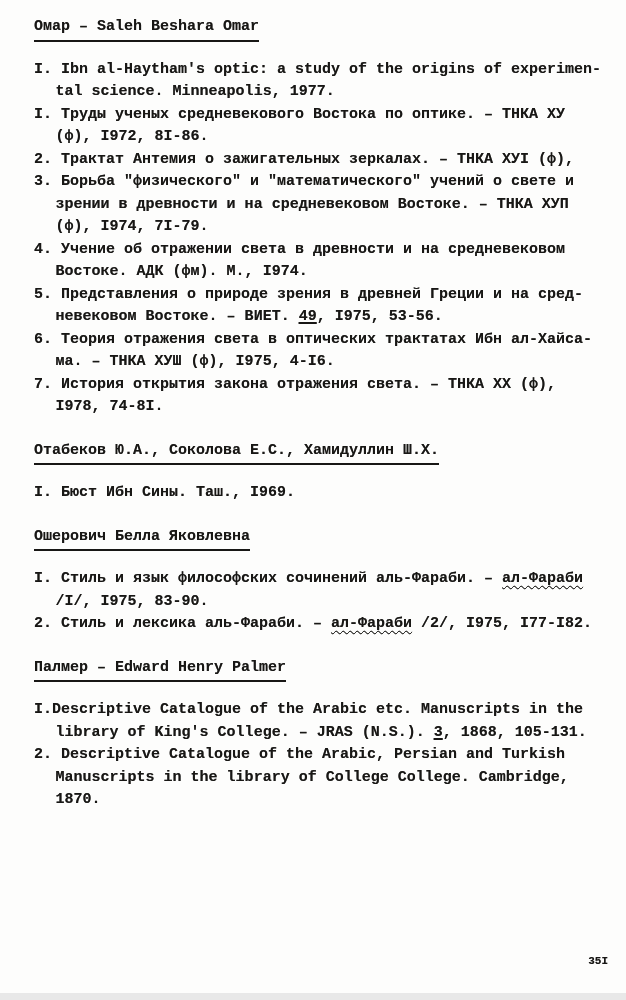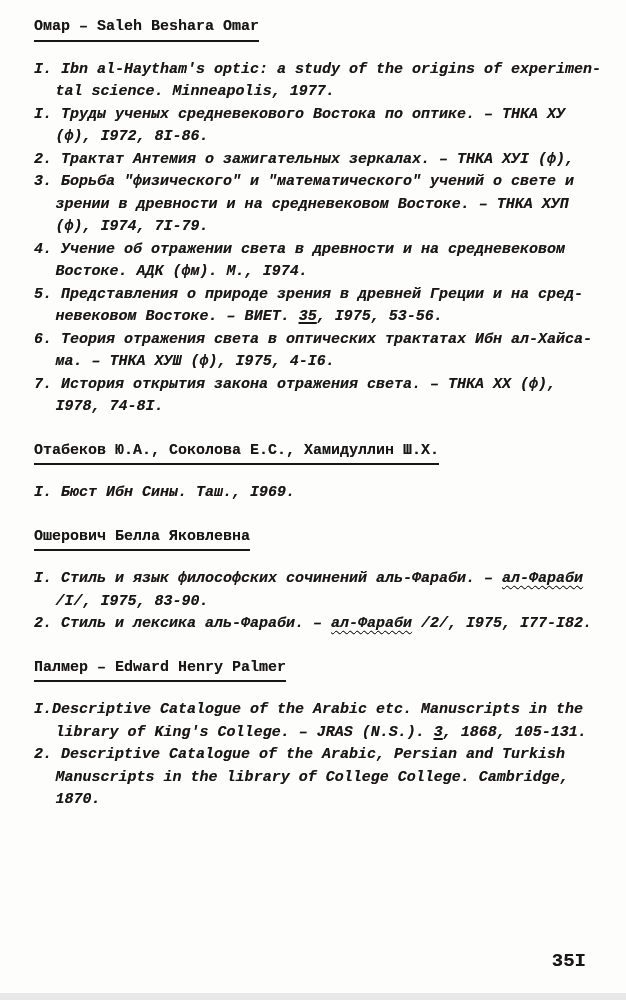--- a/index.html
+++ b/index.html
@@ -28,37 +28,37 @@
     display: inline-block;
     margin: 21px 0 17px 0;
     font-size: 15px;
     font-weight: bold;
     border-bottom: 2px solid #181715;
     padding-bottom: 1px;
     white-space: pre;
   }
   .bib-section:first-child .section-header { margin-top: 0; }
   .entry { margin: 0; }
-  .line { white-space: pre; font-style: italic; }
+  .line { white-space: pre; }
   .line.indent { padding-left: 2.4ch; }
   .u-solid {
     text-decoration: underline;
     text-decoration-thickness: 1.5px;
     text-underline-offset: 2px;
   }
   .u-wavy {
     text-decoration: underline wavy;
     text-decoration-thickness: 1px;
     text-underline-offset: 3px;
   }
   .page-number {
     position: absolute;
     top: 950px;
-    right: 40px;
-    font-size: 19px;
+    right: 18px;
+    font-size: 11px;
   }
 </style>
 </head>
 <body>
 
 <main class="page">
   <div id="sections-container">
       <section class="bib-section"><h2 class="section-header">Омар – Saleh Beshara Omar</h2><div class="entry">
           <div class="line"><span>I. Ibn al-Haytham's optic: a study of the origins of experimen-</span></div>
           <div class="line indent"><span>tal science. Minneapolis, 1977.</span></div>
@@ -70,21 +70,21 @@
           <div class="line"><span>2. Трактат Антемия о зажигательных зеркалах. – ТНКА ХУI (ф),</span></div>
         </div><div class="entry">
           <div class="line"><span>3. Борьба "физического" и "математического" учений о свете и</span></div>
           <div class="line indent"><span>зрении в древности и на средневековом Востоке. – ТНКА ХУП</span></div>
           <div class="line indent"><span>(ф), I974, 7I-79.</span></div>
         </div><div class="entry">
           <div class="line"><span>4. Учение об отражении света в древности и на средневековом</span></div>
           <div class="line indent"><span>Востоке. АДК (фм). М., I974.</span></div>
         </div><div class="entry">
           <div class="line"><span>5. Представления о природе зрения в древней Греции и на сред-</span></div>
-          <div class="line indent"><span>невековом Востоке. – ВИЕТ. </span><span class="u-solid">35</span><span>, I975, 53-56.</span></div>
+          <div class="line indent"><span>невековом Востоке. – ВИЕТ. </span><span class="u-solid">49</span><span>, I975, 53-56.</span></div>
         </div><div class="entry">
           <div class="line"><span>6. Теория отражения света в оптических трактатах Ибн ал-Хайса-</span></div>
           <div class="line indent"><span>ма. – ТНКА ХУШ (ф), I975, 4-I6.</span></div>
         </div><div class="entry">
           <div class="line"><span>7. История открытия закона отражения света. – ТНКА ХХ (ф),</span></div>
           <div class="line indent"><span>I978, 74-8I.</span></div>
         </div></section>
       <section class="bib-section"><h2 class="section-header">Отабеков Ю.А., Соколова Е.С., Хамидуллин Ш.Х.</h2><div class="entry">
           <div class="line"><span>I. Бюст Ибн Сины. Таш., I969.</span></div>
         </div></section>

